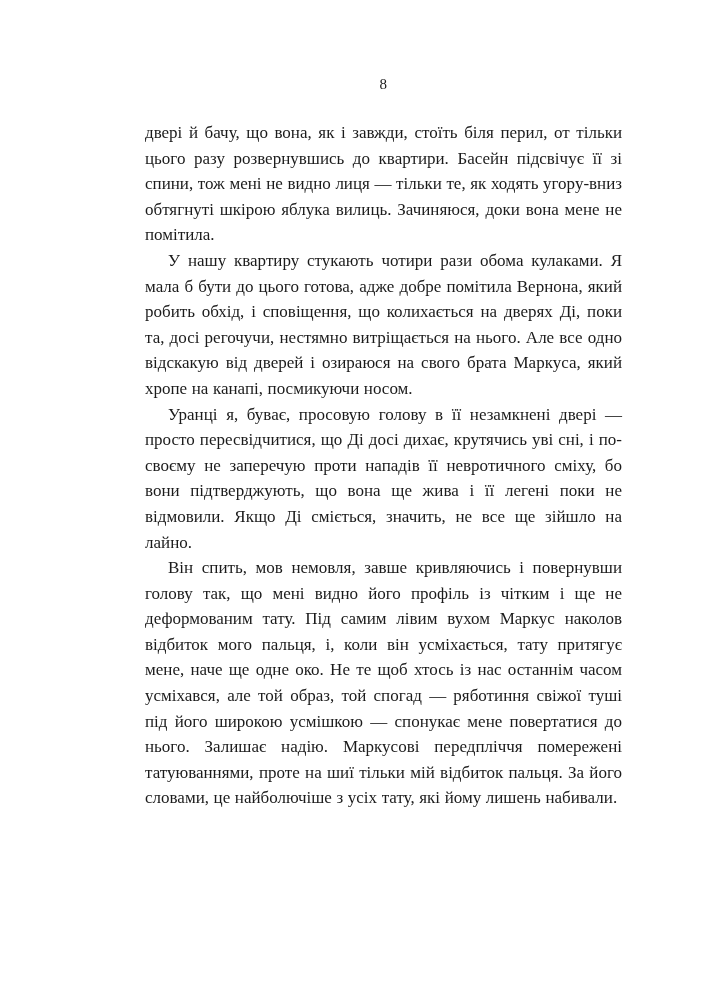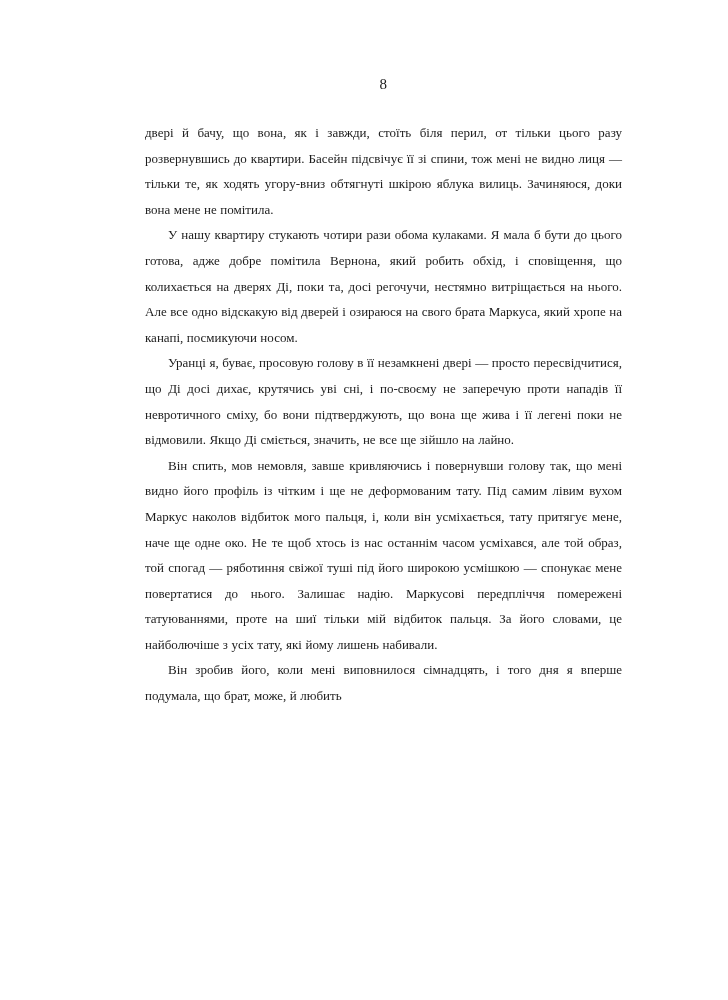--- a/index.html
+++ b/index.html
@@ -28,21 +28,21 @@
       text-align: center;
       font-size: 15px;
       letter-spacing: 0.5px;
       color: #1b1b1b;
     }
     .text-block {
       position: absolute;
       top: 120px;
       left: 145px;
       width: 477px;
-      font-size: 13px;
+      font-size: 17px;
       line-height: 25.6px;
       text-align: justify;
       hyphens: auto;
       -webkit-hyphens: auto;
       word-spacing: 0.02em;
     }
     .text-block p {
       margin: 0;
       padding: 0;
       text-indent: 23px;
@@ -56,16 +56,15 @@
 
 <div class="book-page">
 
   <div class="page-number">8</div>
 
   <div class="text-block">
     <p class="no-indent">двері й бачу, що вона, як і завжди, стоїть біля перил, от тільки цього разу розвернувшись до квартири. Басейн підсвічує її зі спини, тож мені не видно лиця — тільки те, як ходять угору-вниз обтягнуті шкірою яблука вилиць. Зачиняюся, доки вона мене не помітила.</p>
     <p>У нашу квартиру стукають чотири рази обома кулаками. Я мала б бути до цього готова, адже добре помітила Вернона, який робить обхід, і сповіщення, що колихається на дверях Ді, поки та, досі регочучи, нестямно витріщається на нього. Але все одно відскакую від дверей і озираюся на свого брата Маркуса, який хропе на канапі, посмикуючи носом.</p>
     <p>Уранці я, буває, просовую голову в її незамкнені двері — просто пересвідчитися, що Ді досі дихає, крутячись уві сні, і по-своєму не заперечую проти нападів її невротичного сміху, бо вони підтверджують, що вона ще жива і її легені поки не відмовили. Якщо Ді сміється, значить, не все ще зійшло на лайно.</p>
     <p>Він спить, мов немовля, завше кривляючись і повернувши голову так, що мені видно його профіль із чітким і ще не деформованим тату. Під самим лівим вухом Маркус наколов відбиток мого пальця, і, коли він усміхається, тату притягує мене, наче ще одне око. Не те щоб хтось із нас останнім часом усміхався, але той образ, той спогад — ряботиння свіжої туші під його широкою усмішкою — спонукає мене повертатися до нього. Залишає надію. Маркусові передпліччя помережені татуюваннями, проте на шиї тільки мій відбиток пальця. За його словами, це найболючіше з усіх тату, які йому лишень набивали.</p>
-    <p>Він зробив його, коли мені виповнилося сімнадцять, і того дня я вперше подумала, що брат, може, й любить</p>
   </div>
 
 </div>
 
 </body></html>

